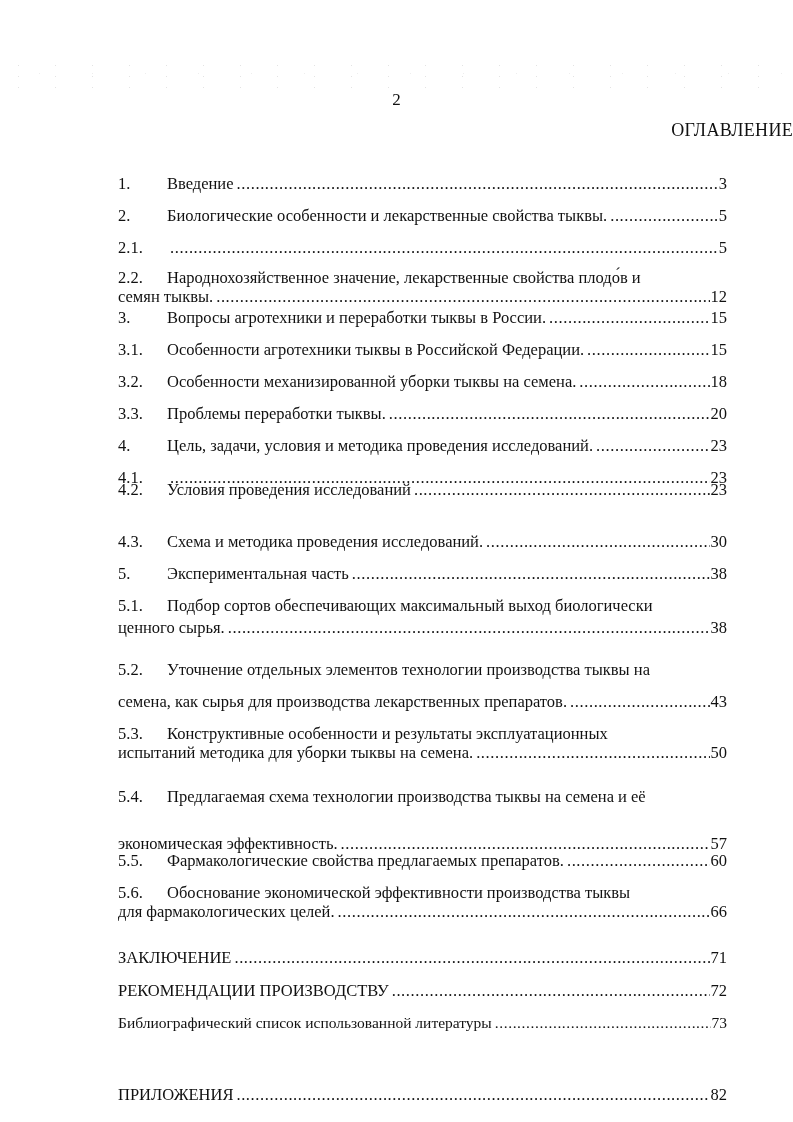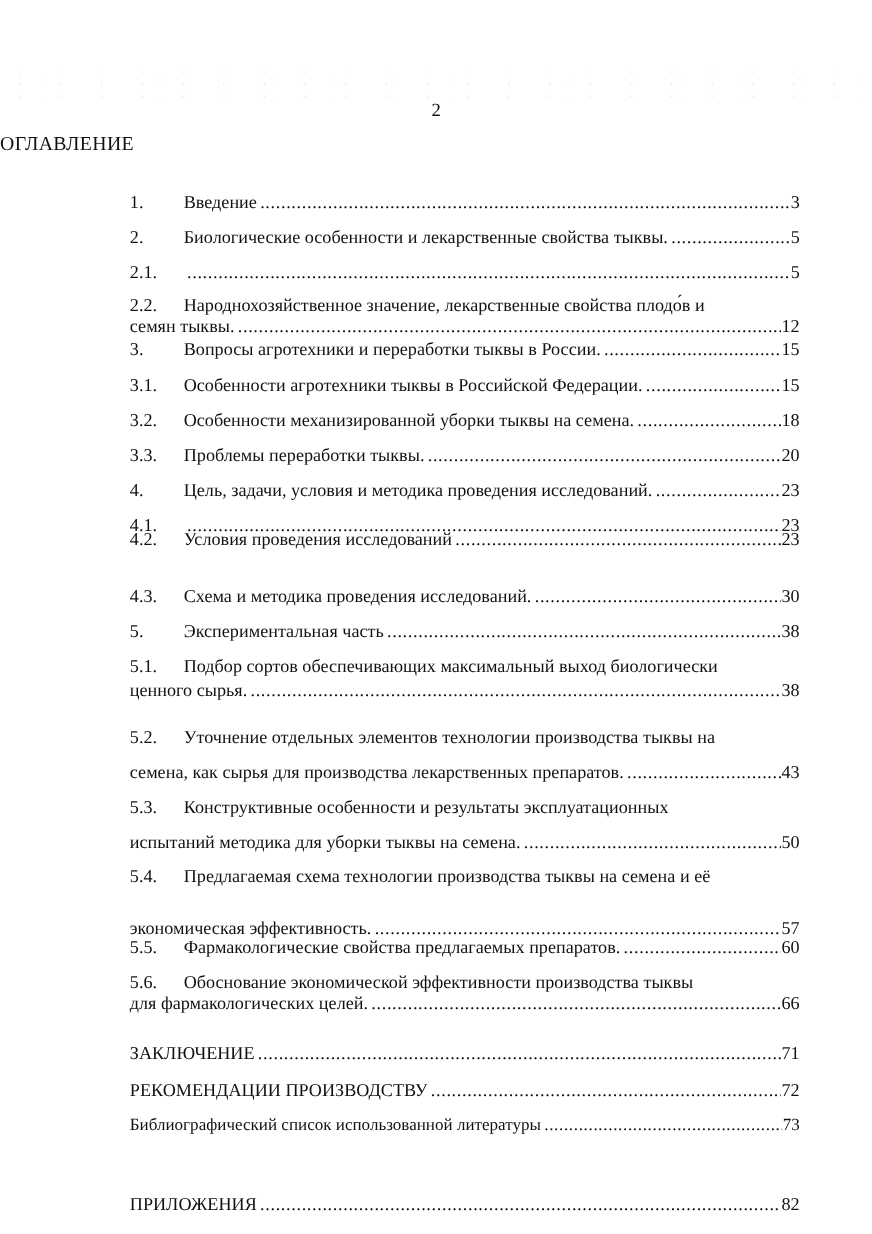--- a/index.html
+++ b/index.html
@@ -31,21 +31,21 @@
       left: 0; width: 793px;
       top: 90px;
       text-align: center;
       font-size: 17px;
       line-height: 20px;
     }
     .toc-title {
       position: absolute;
       left: 0; width: 793px;
       top: 119px;
-      text-align: left;
+      text-align: right;
       font-size: 18px;
       line-height: 22px;
       letter-spacing: 0.3px;
     }
     .toc {
       position: absolute;
       left: 118px;
       width: 609px;
       top: 0;
     }
@@ -231,21 +231,21 @@
       <span class="title">Уточнение отдельных элементов технологии производства тыквы на</span>
     </div>
     <div class="line">
       <span class="title">семена, как сырья для производства лекарственных препаратов.</span>
       <span class="leader"></span>
       <span class="page">43</span>
     </div>
   </div>
 
   <div class="entry" style="top:724px">
-    <div class="line" style="margin-bottom:13px">
+    <div class="line" style="">
       <span class="num">5.3.</span>
       <span class="title">Конструктивные особенности и результаты эксплуатационных</span>
     </div>
     <div class="line">
       <span class="title">испытаний методика для уборки тыквы на семена.</span>
       <span class="leader"></span>
       <span class="page">50</span>
     </div>
   </div>
 

